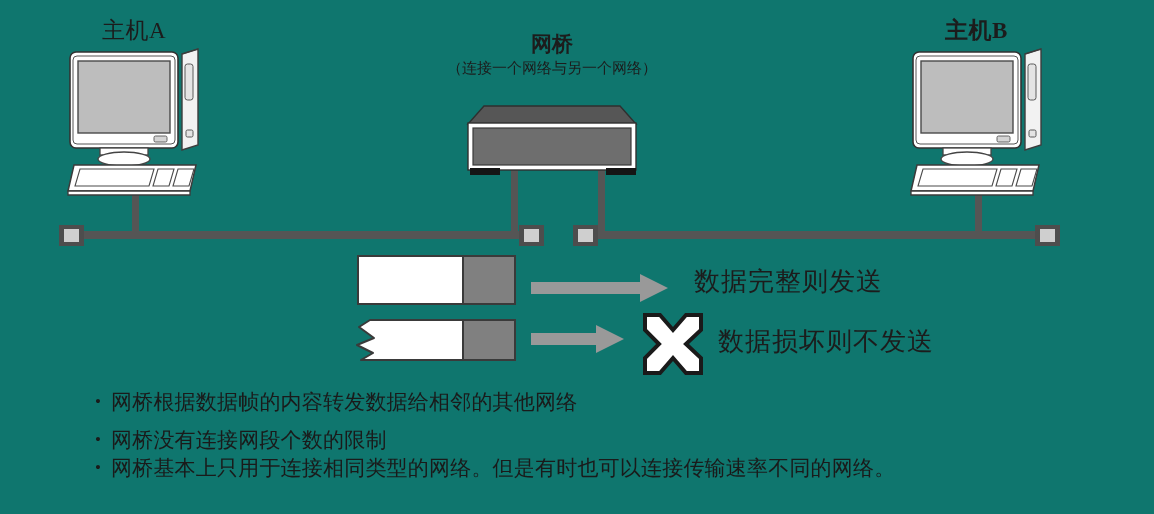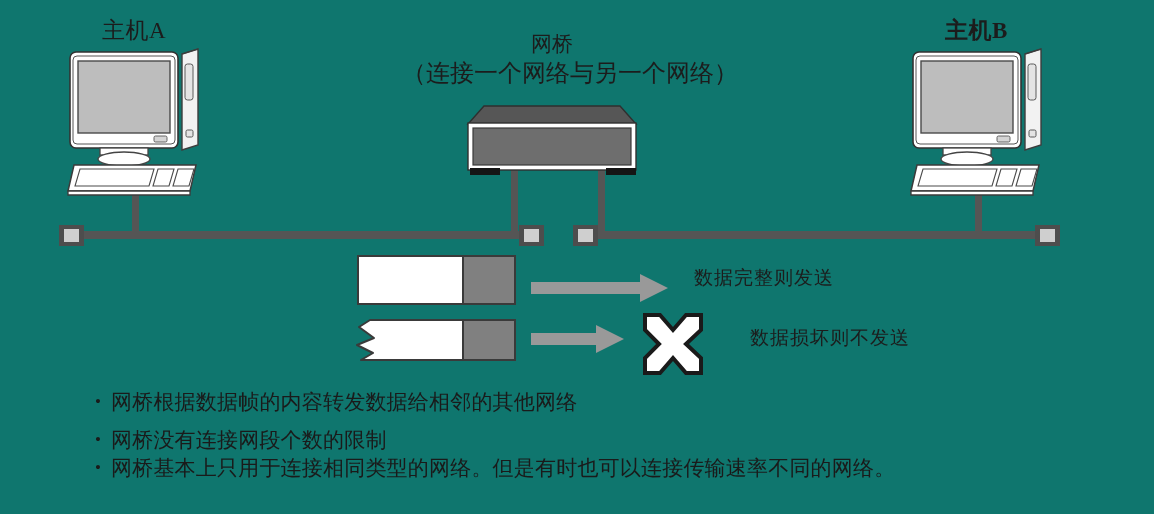--- a/index.html
+++ b/index.html
@@ -33,25 +33,25 @@
   }
   .host-label {
     font-size: 23px;
     letter-spacing: 0.5px;
   }
   .bridge-title {
     font-size: 21px;
     text-align: center;
   }
   .bridge-sub {
-    font-size: 24px;
+    font-size: 15px;
     text-align: center;
   }
   .frame-note {
-    font-size: 19px;
+    font-size: 26px;
     letter-spacing: 1px;
   }
   .bullet-line {
     position: absolute;
     font-size: 21px;
     letter-spacing: 0.2px;
     white-space: nowrap;
   }
   .bullet-dot {
     display: inline-block;
@@ -151,27 +151,27 @@
     <g>
       <path d="M645 315 L660 315 L673 330 L686 315 L701 315 L701 330 L686 344 L701 358 L701 373
                L686 373 L673 358 L660 373 L645 373 L645 358 L659 344 L645 330 Z" fill="#ffffff" stroke="#1a1a1a" stroke-width="4" stroke-linejoin="miter"></path>
     </g>
   </svg>
 
   <div class="lbl host-label" style="left:102px; top:18px;">主机A</div>
 
   <div class="lbl host-label" style="left:945px; top:18px;font-weight:bold;">主机B</div>
 
-  <div class="lbl bridge-title" style="left:452px; top:32px; width:200px;">网桥</div>
+  <div class="lbl bridge-title" style="left:452px; top:32px; width:200px;font-weight:bold;">网桥</div>
 
   <div class="lbl bridge-sub" style="left:402px; top:60px; width:300px;">（连接一个网络与另一个网络）</div>
 
   <div class="lbl frame-note" style="left:694px; top:267px;">数据完整则发送</div>
 
-  <div class="lbl frame-note" style="left:750px; top:327px;">数据损坏则不发送</div>
+  <div class="lbl frame-note" style="left:718px; top:327px;">数据损坏则不发送</div>
 
   <div class="bullet-line" style="left:95px; top:388px;">
     <span class="bullet-dot">•</span><span>网桥根据数据帧的内容转发数据给相邻的其他网络</span>
   </div>
 
   <div class="bullet-line" style="left:95px; top:454px;">
     <span class="bullet-dot">•</span><span>网桥基本上只用于连接相同类型的网络。但是有时也可以连接传输速率不同的网络。</span>
   </div>
 
   <div class="bullet-line" style="left:95px; top:426px;">

